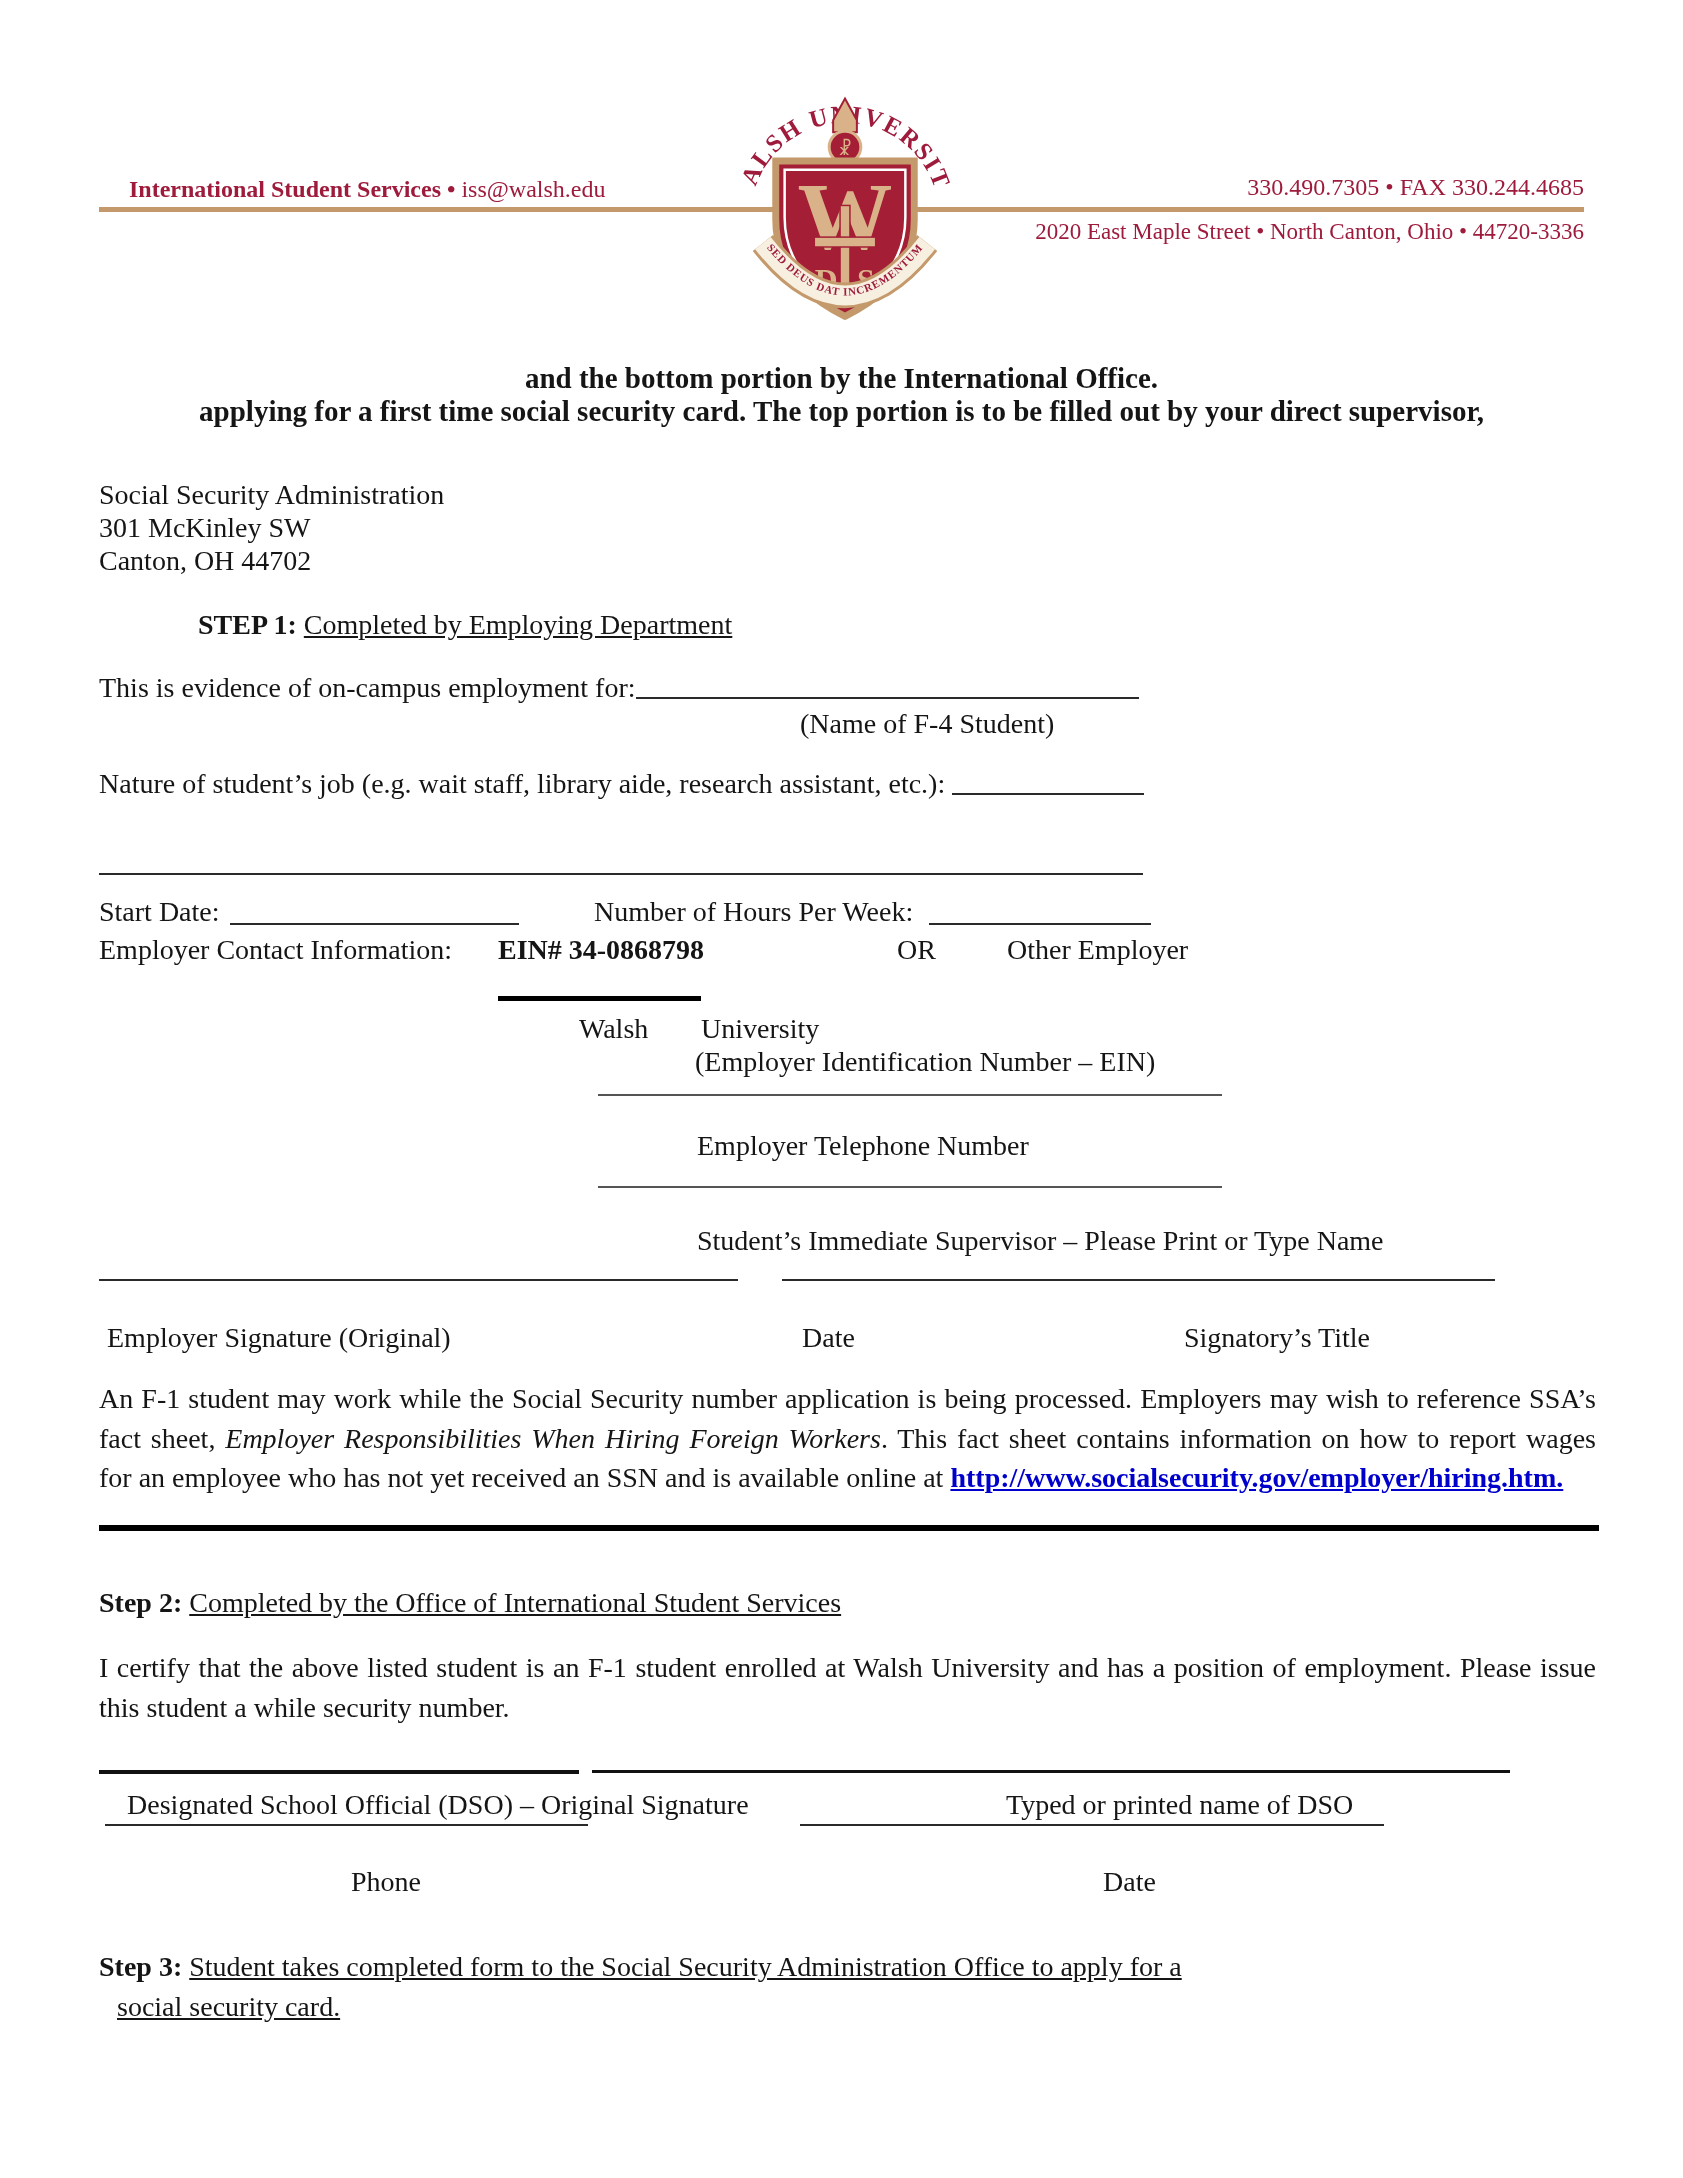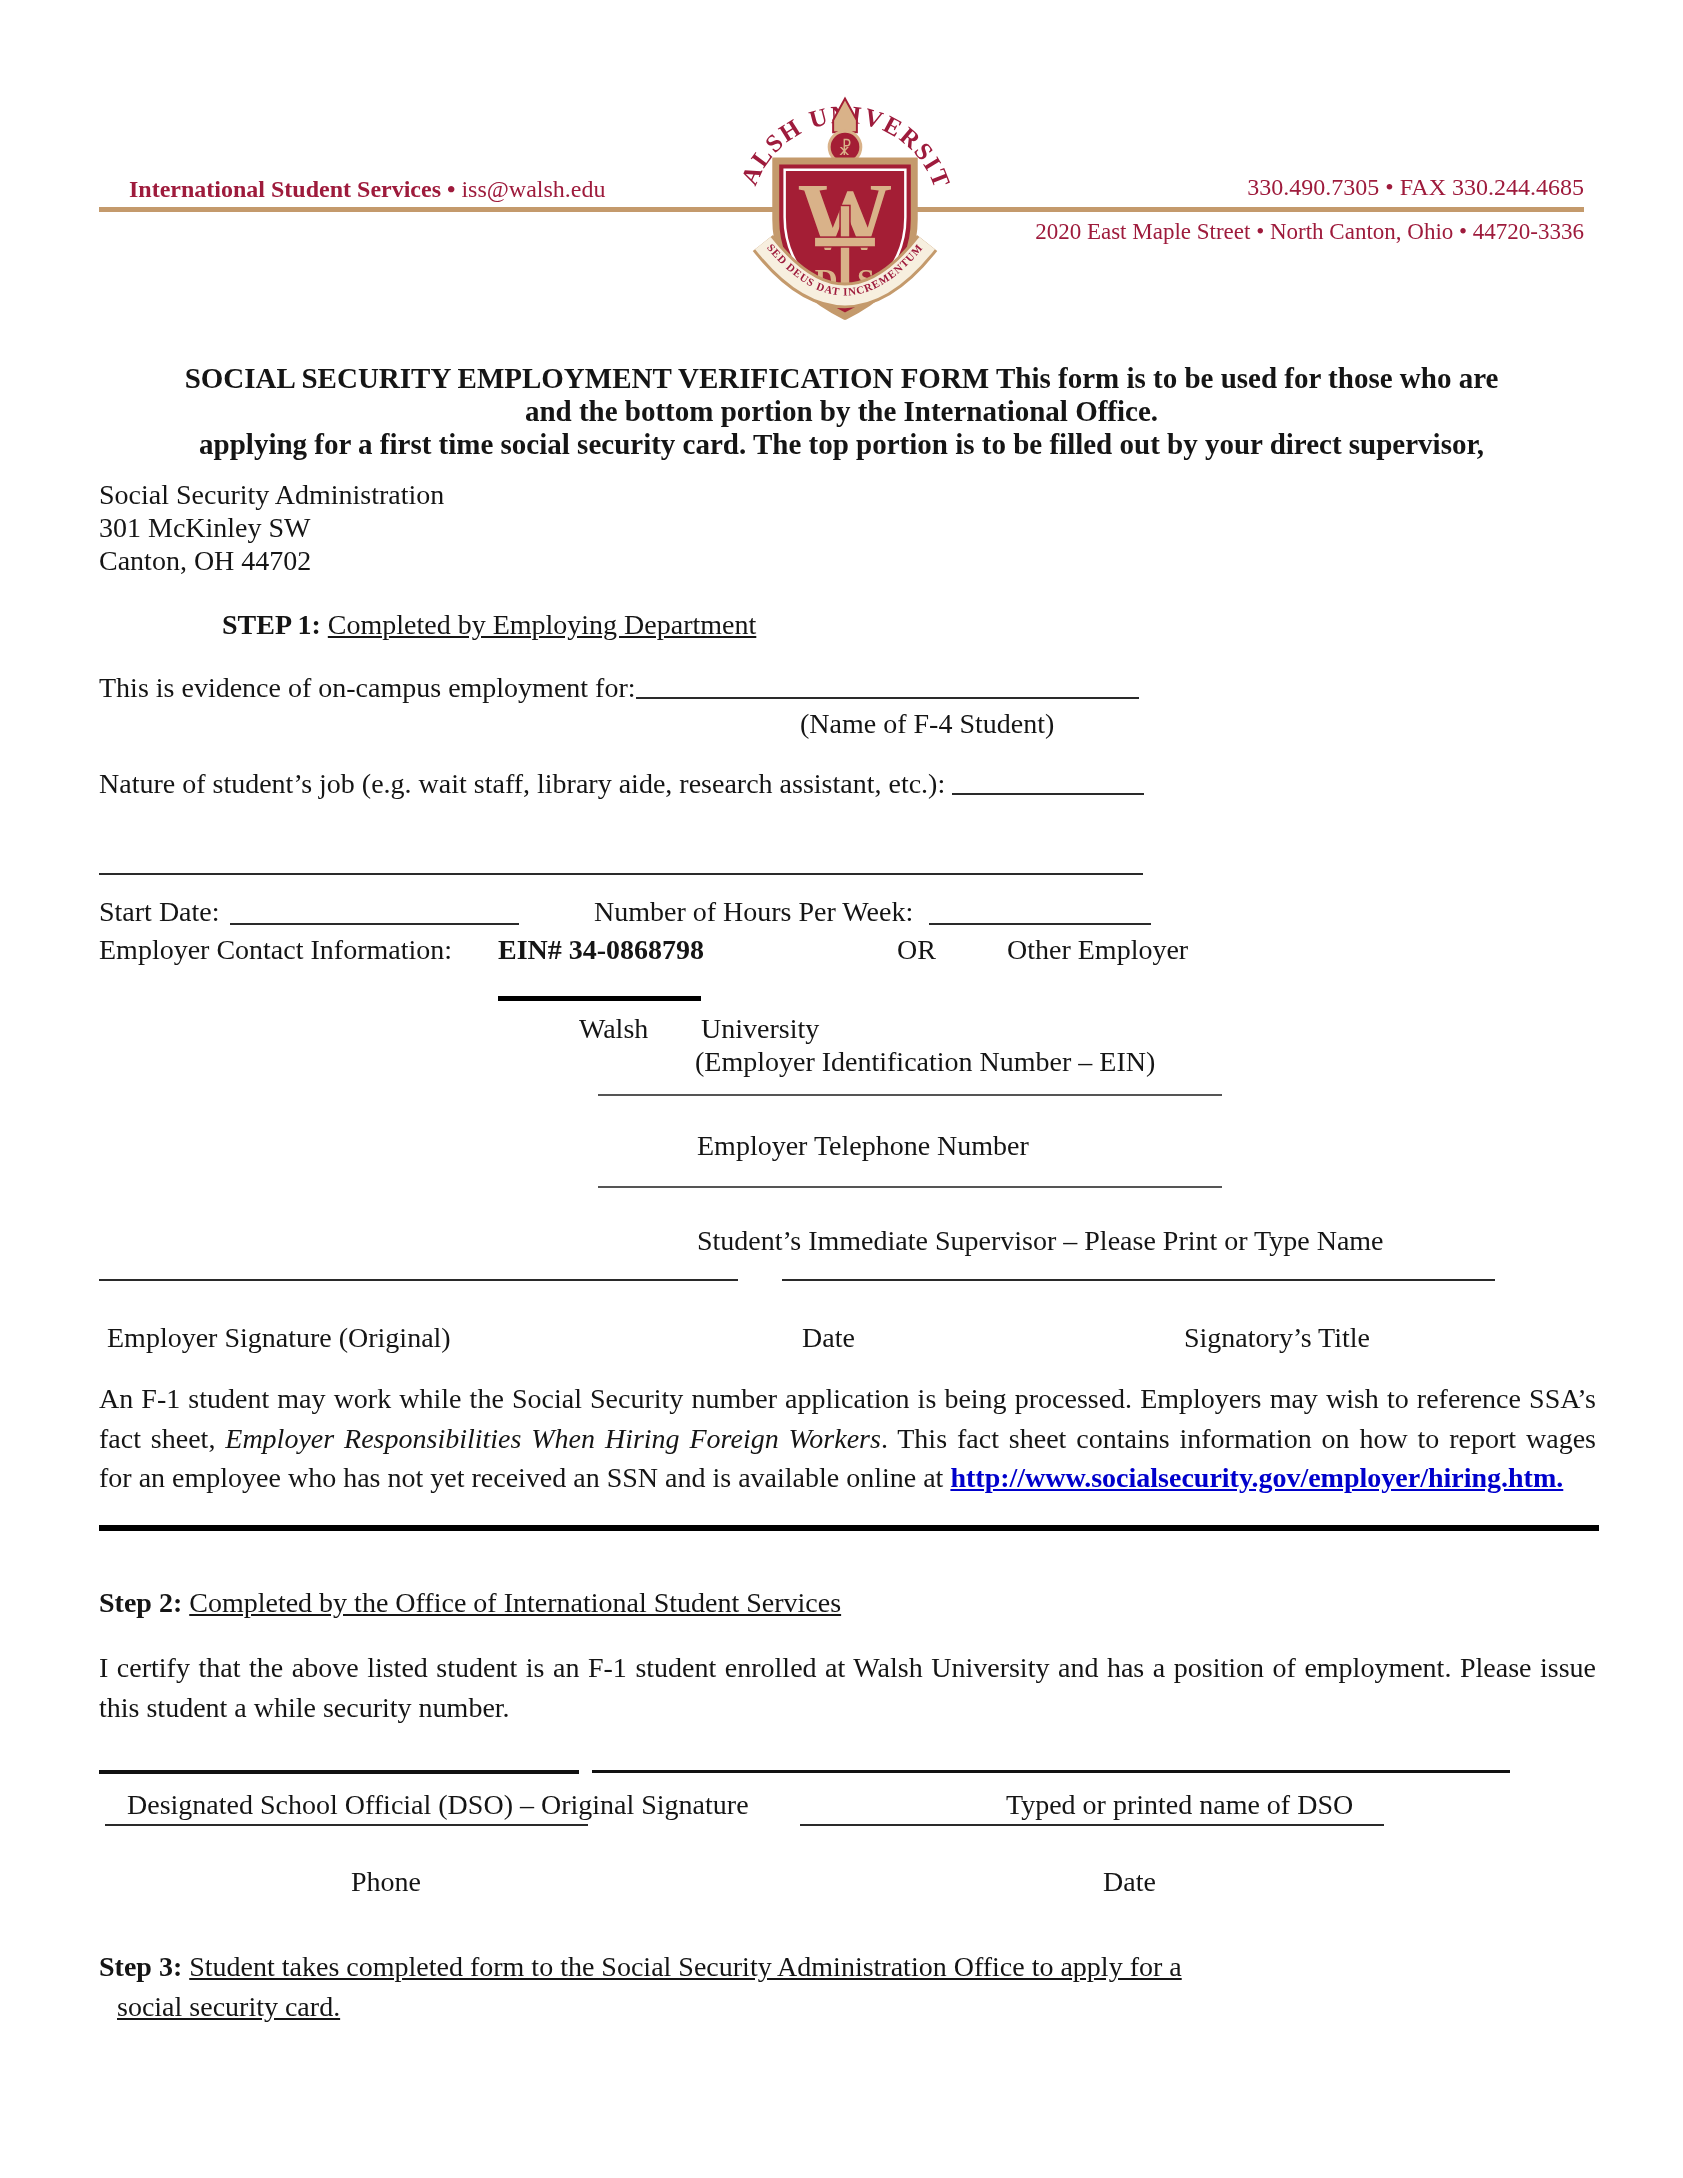--- a/index.html
+++ b/index.html
@@ -70,32 +70,31 @@
     <text x="136" y="234" text-anchor="middle" font-size="32" font-weight="bold" font-family="Liberation Serif, serif" fill="#d9b289">S</text>
 
     <path d="M 32 186 Q 115 292 198 186" fill="none" stroke="#c49a6c" stroke-width="26"></path>
     <path d="M 32 186 Q 115 292 198 186" fill="none" stroke="#f7efdf" stroke-width="20"></path>
     <text font-size="11" font-weight="bold" fill="#9e1b3c" letter-spacing="1" font-family="Liberation Serif, serif">
       <textPath href="#ribbonPath" startOffset="50%" text-anchor="middle">SED DEUS DAT INCREMENTUM</textPath>
     </text>
   </svg>
 
   <div class="abs center b" style="left:99px;top:362px;width:1485px;font-size:29px;line-height:33px;white-space:normal;">
-    <div>SOCIAL SECURITY EMPLOYMENT VERIFICATION FORM This form is to be used for those who are</div>
     <div>and the bottom portion by the International Office.</div>
     <div>applying for a first time social security card. The top portion is to be filled out by your direct supervisor,</div>
   </div>
 
   <div class="abs t" style="left:99px;top:478px;">
     <div>Social Security Administration</div>
     <div>301 McKinley SW</div>
     <div>Canton, OH 44702</div>
   </div>
 
-  <div class="abs t" style="left:198px;top:608px;margin-left:24px;">
+  <div class="abs t" style="left:198px;top:608px;">
     <span class="b">STEP 1:</span>
     <span class="u">Completed by Employing Department</span>
   </div>
 
   <div class="abs t" style="left:99px;top:671px;">This is evidence of on-campus employment for:</div>
   <div class="line" style="left:636px;top:697px;width:503px;"></div>
   <div class="abs t" style="left:800px;top:707px;">(Name of F-4 Student)</div>
 
   <div class="abs t" style="left:99px;top:767px;">Nature of student’s job (e.g. wait staff, library aide, research assistant, etc.):</div>
   <div class="line" style="left:952px;top:793px;width:192px;"></div>

